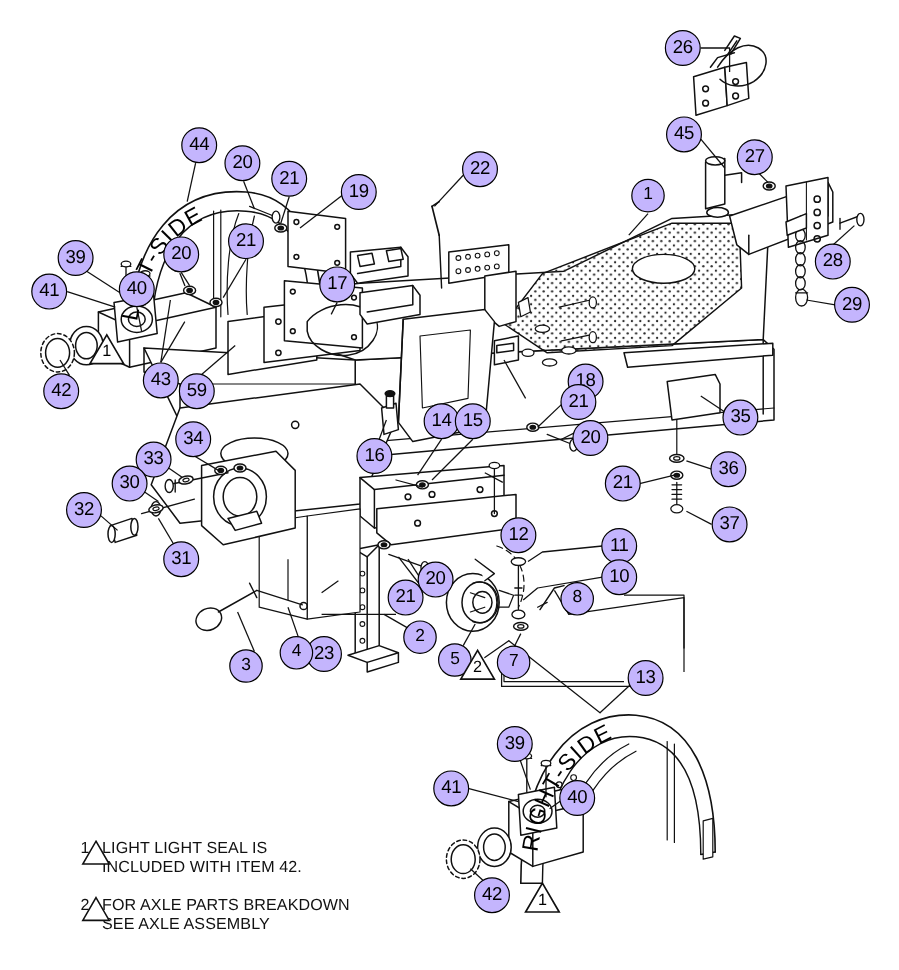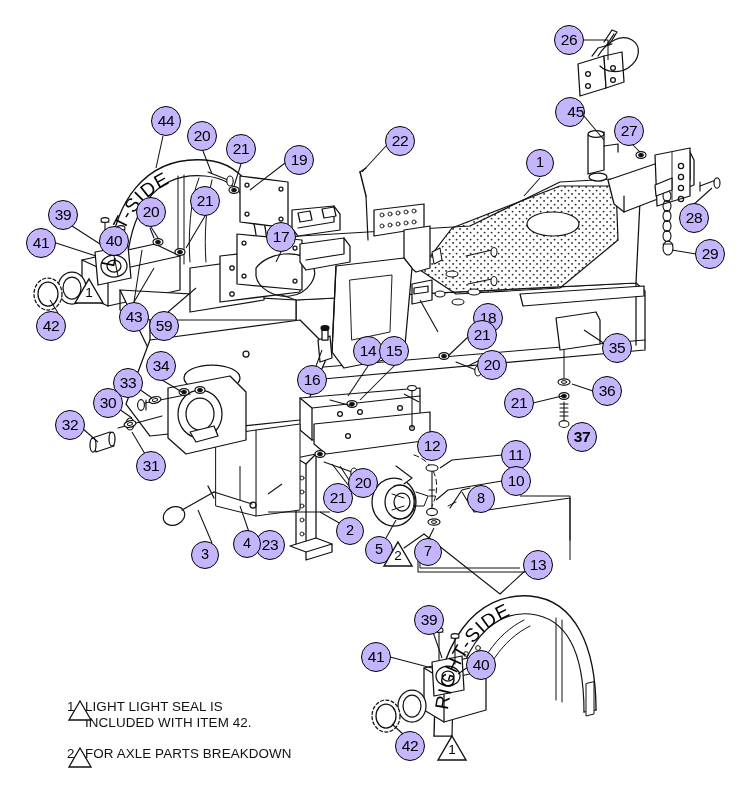--- a/index.html
+++ b/index.html
@@ -585,21 +585,21 @@
         <path id="rightArc" d="M22 134 C28 64 68 20 132 22" fill="none"></path>
       </defs>
       <text>
         <textPath href="#rightArc" startOffset="5%">RIGHT-SIDE</textPath>
       </text>
     </svg>
   </div>
 
   <div id="callout-layer">
       <div class="callout" style="left: 569px; top: 40px;">26</div>
-      <div class="callout" style="left: 570px; top: 112px; text-align: right;">45</div>
+      <div class="callout" style="left: 570px; top: 112px;">45</div>
       <div class="callout" style="left: 629px; top: 131px;">27</div>
       <div class="callout" style="left: 694px; top: 218px;">28</div>
       <div class="callout" style="left: 710px; top: 254px;">29</div>
       <div class="callout sm" style="left: 540px; top: 163px;">1</div>
       <div class="callout" style="left: 166px; top: 121px;">44</div>
       <div class="callout" style="left: 202px; top: 136px;">20</div>
       <div class="callout" style="left: 241px; top: 149px;">21</div>
       <div class="callout" style="left: 299px; top: 160px;">19</div>
       <div class="callout" style="left: 400px; top: 141px;">22</div>
       <div class="callout" style="left: 205px; top: 201px;">21</div>
@@ -619,21 +619,21 @@
       <div class="callout" style="left: 394px; top: 351px;">15</div>
       <div class="callout" style="left: 312px; top: 380px;">16</div>
       <div class="callout" style="left: 161px; top: 366px;">34</div>
       <div class="callout" style="left: 128px; top: 383px;">33</div>
       <div class="callout" style="left: 108px; top: 403px;">30</div>
       <div class="callout" style="left: 70px; top: 425px;">32</div>
       <div class="callout" style="left: 151px; top: 466px;">31</div>
       <div class="callout" style="left: 432px; top: 407px; margin-top: 24px;">12</div>
       <div class="callout" style="left: 519px; top: 403px;">21</div>
       <div class="callout" style="left: 607px; top: 391px;">36</div>
-      <div class="callout" style="left: 582px; top: 437px; font-weight: bold;">37</div>
+      <div class="callout" style="left: 608px; top: 437px;">37</div>
       <div class="callout" style="left: 516px; top: 455px;">11</div>
       <div class="callout" style="left: 516px; top: 481px;">10</div>
       <div class="callout sm" style="left: 481px; top: 499px;">8</div>
       <div class="callout" style="left: 270px; top: 494px; margin-top: 36px;">23</div>
       <div class="callout" style="left: 363px; top: 483px;">20</div>
       <div class="callout" style="left: 338px; top: 498px;">21</div>
       <div class="callout sm" style="left: 350px; top: 531px;">2</div>
       <div class="callout sm" style="left: 379px; top: 550px;">5</div>
       <div class="callout sm" style="left: 428px; top: 552px;">7</div>
       <div class="callout sm" style="left: 205px; top: 555px;">3</div>
@@ -676,16 +676,17 @@
       <span class="nbody">LIGHT LIGHT SEAL IS</span>
       <span class="nbody">INCLUDED WITH ITEM 42.</span>
     </div>
 
     <div class="nrow" id="note2">
       <svg class="notetri" viewBox="0 0 26 23">
         <path d="M13 2 L24 21 L2 21 Z" fill="#fff" stroke="#111" stroke-width="1.3"></path>
       </svg>
       <span class="notetri" style="pointer-events:none;">2</span>
       <span class="nbody">FOR AXLE PARTS BREAKDOWN</span>
+      <span class="nbody">SEE AXLE ASSEMBLY</span>
     </div>
   </div>
 
 </div>
 
 </body></html>

